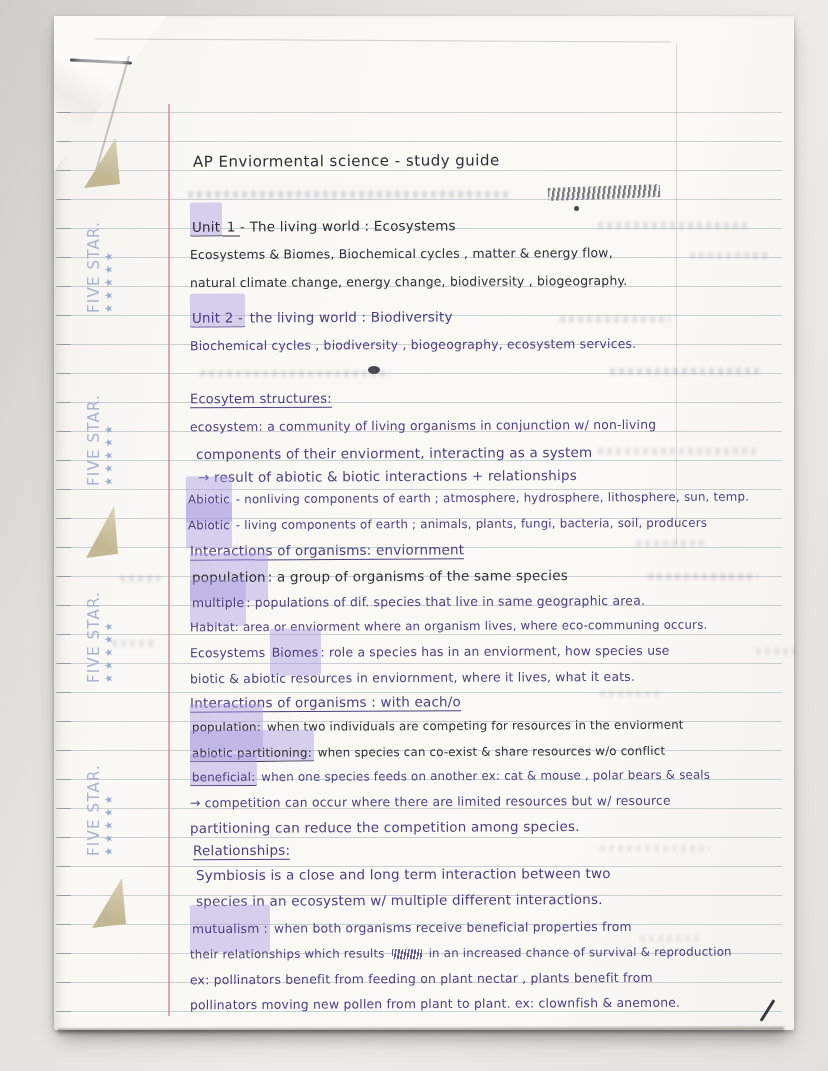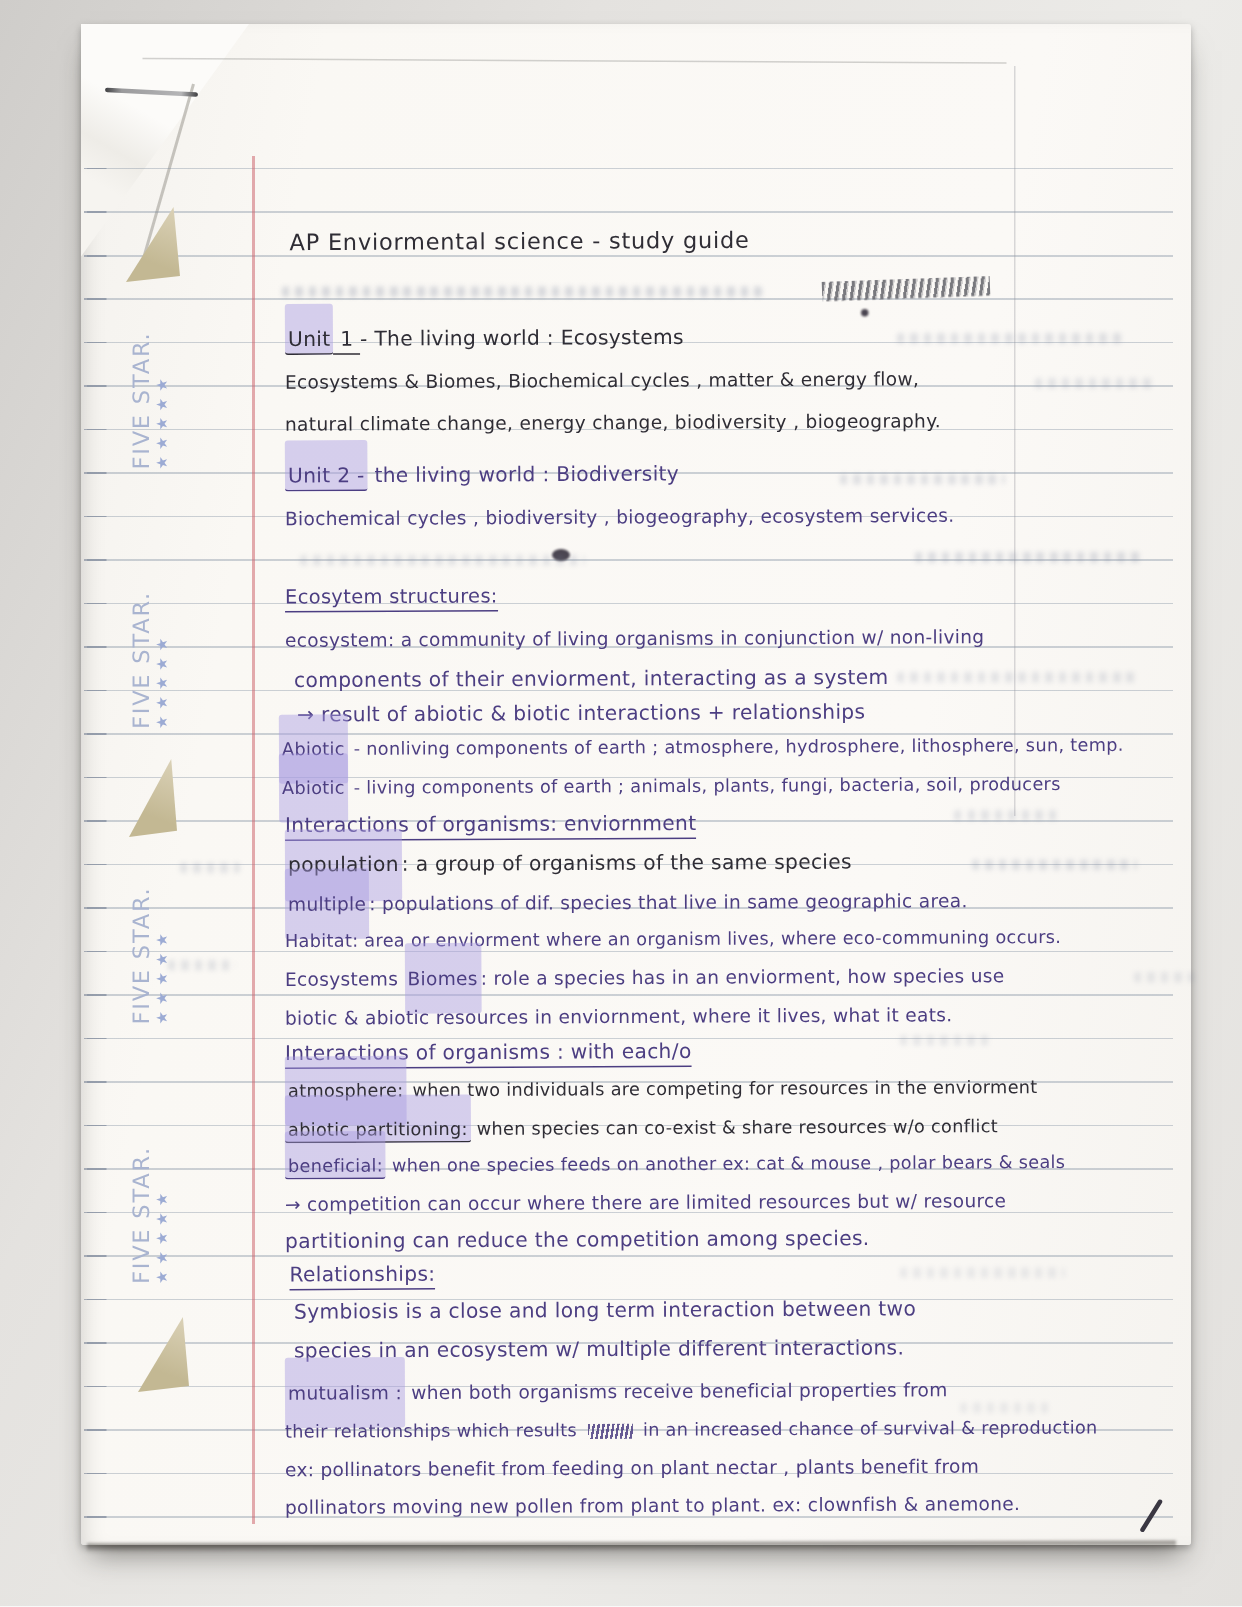--- a/index.html
+++ b/index.html
@@ -127,21 +127,21 @@
       <div class="hand nline ink-purple" style="left: 198px; top: 468px; font-size: 13.5px;"><span>→ result of abiotic &amp; biotic interactions + relationships</span></div>
       <div class="hand nline ink-purple" style="left: 186px; top: 491px; font-size: 11.8px;"><span class="hl">Abiotic</span><span> - nonliving components of earth ; atmosphere, hydrosphere, lithosphere, sun, temp.</span></div>
       <div class="hand nline ink-purple" style="left: 186px; top: 517px; font-size: 11.8px;"><span class="hl">Abiotic</span><span> - living components of earth ; animals, plants, fungi, bacteria, soil, producers</span></div>
       <div class="hand nline ink-purple" style="left: 190px; top: 542px; font-size: 13.5px;"><span class="ul">Interactions of organisms: enviornment</span></div>
       <div class="hand nline ink-black" style="left: 190px; top: 568px; font-size: 13.5px;"><span class="hl">population</span><span>:  a group of organisms of the same species</span></div>
       <div class="hand nline ink-purple" style="left: 190px; top: 594px; font-size: 12.4px;"><span class="hl">multiple</span><span>: populations of dif. species that live in same geographic area.</span></div>
       <div class="hand nline ink-purple" style="left: 190px; top: 619px; font-size: 11.8px;"><span>Habitat: area or enviorment where an organism lives, where eco-communing occurs.</span></div>
       <div class="hand nline ink-purple" style="left: 190px; top: 644px; font-size: 12.4px;"><span>Ecosystems </span><span class="hl">Biomes</span><span>: role a species has in an enviorment, how species use</span></div>
       <div class="hand nline ink-purple" style="left: 190px; top: 670px; font-size: 12.4px;"><span>biotic &amp; abiotic resources in enviornment, where it lives, what it eats.</span></div>
       <div class="hand nline ink-purple" style="left: 190px; top: 694px; font-size: 13.5px;"><span class="ul">Interactions of organisms : with each/o</span></div>
-      <div class="hand nline ink-black" style="left: 190px; top: 719px; font-size: 11.8px;"><span class="hl">atmosphere:</span><span> when two individuals are competing for resources in the enviorment</span></div>
+      <div class="hand nline ink-black" style="left: 190px; top: 719px; font-size: 11.8px;"><span class="hl">population:</span><span> when two individuals are competing for resources in the enviorment</span></div>
       <div class="hand nline ink-black" style="left: 190px; top: 745px; font-size: 11.8px;"><span class="hl ul">abiotic partitioning:</span><span> when species can co-exist &amp; share resources w/o conflict</span></div>
       <div class="hand nline ink-purple" style="left: 190px; top: 769px; font-size: 11.8px;"><span class="hl ul">beneficial:</span><span> when one species feeds on another  ex: cat &amp; mouse , polar bears &amp; seals</span></div>
       <div class="hand nline ink-purple" style="left: 190px; top: 794px; font-size: 12.4px;"><span>→ competition can occur where there are limited resources but w/ resource</span></div>
       <div class="hand nline ink-purple" style="left: 190px; top: 819px; font-size: 13.5px;"><span>partitioning can reduce the competition among species.</span></div>
       <div class="hand nline ink-purple" style="left: 193px; top: 842px; font-size: 13.5px;"><span class="ul">Relationships:</span></div>
       <div class="hand nline ink-purple" style="left: 196px; top: 866px; font-size: 13.5px;"><span>Symbiosis is a close and long term interaction between two</span></div>
       <div class="hand nline ink-purple" style="left: 196px; top: 892px; font-size: 13.5px;"><span>species in an ecosystem w/ multiple different interactions.</span></div>
       <div class="hand nline ink-purple" style="left: 190px; top: 920px; font-size: 12.4px;"><span class="hl">mutualism :</span><span> when both organisms receive beneficial properties from</span></div>
       <div class="hand nline ink-purple" style="left: 190px; top: 946px; font-size: 11.8px;"><span>their relationships which results </span><span class="scribbled"></span><span> in an increased chance of survival &amp; reproduction</span></div>
       <div class="hand nline ink-purple" style="left: 190px; top: 971px; font-size: 12.4px;"><span>ex: pollinators benefit from feeding on plant nectar , plants benefit from</span></div>

